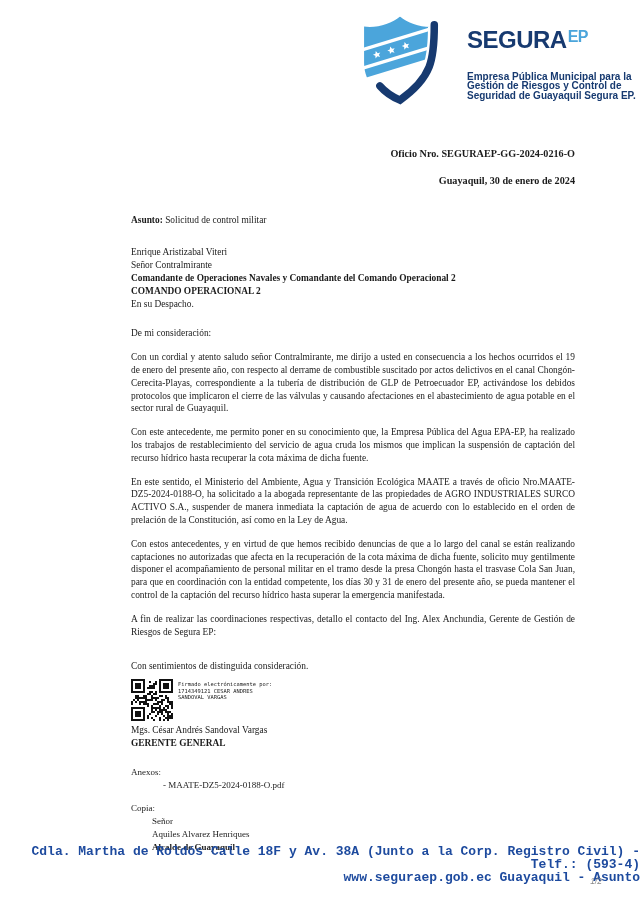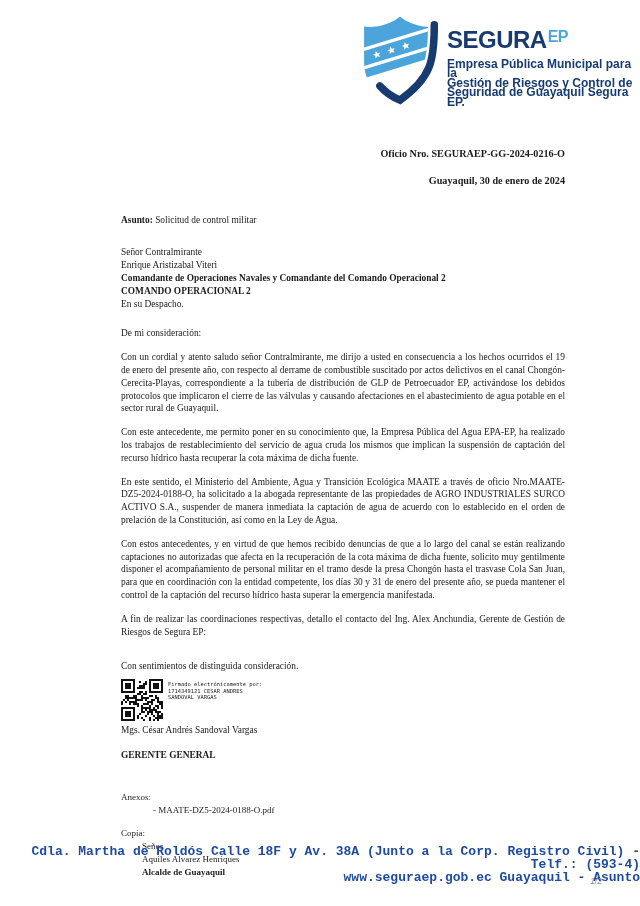--- a/index.html
+++ b/index.html
@@ -3,49 +3,49 @@
 <meta charset="utf-8">
 <style>
   html,body{margin:0;padding:0;}
   body{
     width:640px;height:906px;position:relative;background:#ffffff;
     font-family:"Liberation Serif", serif;color:#1b1b1b;overflow:hidden;
   }
   .page{position:absolute;inset:0;background:#fff;}
 
   
-  .logo{position:absolute;top:14px;left:358px;display:flex;align-items:flex-start;gap:5px;}
+  .logo{position:absolute;top:14px;left:358px;display:flex;align-items:flex-start;gap:25px;}
   .logo-text{padding-top:14px;}
   .brand{font-family:"Liberation Sans",sans-serif;font-weight:bold;font-size:24px;
          letter-spacing:-0.5px;color:#173A70;line-height:24px;white-space:nowrap;}
   .brand .suffix{font-size:16px;color:#4BA5DB;position:relative;top:-6px;margin-left:1px;}
-  .tagline{margin-top:5px;font-family:"Liberation Sans",sans-serif;font-weight:bold;
-           font-size:12px;line-height:9.4px;color:#173A70;}
+  .tagline{margin-top:17px;font-family:"Liberation Sans",sans-serif;font-weight:bold;
+           font-size:10px;line-height:9.4px;color:#173A70;}
 
   
-  .content{position:absolute;left:121px;top:0;width:444px;font-size:9.4px;line-height:12.8px;}
+  .content{position:absolute;left:131px;top:0;width:444px;font-size:9.4px;line-height:12.8px;}
   .hdr-right{text-align:right;font-weight:bold;font-size:10.2px;}
   .oficio{margin-top:148px;}
   .dateline{margin-top:14px;}
   .asunto{margin-top:26px;}
   .recipient{margin-top:20px;}
   .bold{font-weight:bold;}
   .demi{margin-top:17px;}
   p.para{margin:11px 0 0 0;text-align:justify;}
   .closing{margin-top:22px;}
   .signoff{margin-top:10px;}
 
   .stamp{margin-top:6px;display:flex;align-items:flex-start;gap:5px;}
   .stamp svg{display:block;}
   .stamp-text{font-family:"DejaVu Sans Mono",monospace;font-size:5.4px;line-height:6.6px;
               color:#222;padding-top:2px;white-space:nowrap;}
   .sig-name{margin-top:3px;}
-  .sig-role{font-weight:bold;margin-top:12px;}
-
-  .anexos{margin-top:29px;font-size:9px;}
+  .sig-role{font-weight:bold;}
+
+  .anexos{margin-top:16px;font-size:9px;}
   .anexos .item{margin-left:32px;}
   .copia{margin-top:11px;font-size:9px;}
   .copia .cline{margin-left:21px;}
 
   
   .footer{position:absolute;left:0;right:0;bottom:22px;text-align:right;
           font-family:Liberation Mono, monospace;font-weight:bold;
           font-size:13px;line-height:13px;}
   .pagenum{position:absolute;right:38px;bottom:20px;font-size:8.5px;font-style:italic;
            color:#8a8a8a;font-family:"Liberation Sans",sans-serif;}
@@ -89,22 +89,22 @@
     </div>
   </div>
 
   <div class="content">
     <div class="hdr-right oficio">Oficio Nro. SEGURAEP-GG-2024-0216-O</div>
     <div class="hdr-right dateline">Guayaquil, 30 de enero de 2024</div>
 
     <div class="asunto"><span class="bold">Asunto:</span><span> Solicitud de control militar</span></div>
 
     <div class="recipient">
+      <div>Enrique Aristizabal Viteri</div>
       <div>Señor Contralmirante</div>
-      <div>Enrique Aristizabal Viteri</div>
       <div class="bold">Comandante de Operaciones Navales y Comandante del Comando Operacional 2</div>
       <div class="bold">COMANDO OPERACIONAL 2</div>
       <div>En su Despacho.</div>
     </div>
 
     <div class="demi">De mi consideración:</div>
 
     <p class="para">Con un cordial y atento saludo señor Contralmirante, me dirijo a usted en consecuencia a los hechos ocurridos el 19 de enero del presente año, con respecto al derrame de combustible suscitado por actos delictivos en el canal Chongón-Cerecita-Playas, correspondiente a la tubería de distribución de GLP de Petroecuador EP, activándose los debidos protocolos que implicaron el cierre de las válvulas y causando afectaciones en el abastecimiento de agua potable en el sector rural de Guayaquil.</p>
     <p class="para">Con este antecedente, me permito poner en su conocimiento que, la Empresa Pública del Agua EPA-EP, ha realizado los trabajos de restablecimiento del servicio de agua cruda los mismos que implican la suspensión de captación del recurso hídrico hasta recuperar la cota máxima de dicha fuente.</p>
     <p class="para">En este sentido, el Ministerio del Ambiente, Agua y Transición Ecológica MAATE a través de oficio Nro.MAATE-DZ5-2024-0188-O, ha solicitado a la abogada representante de las propiedades de AGRO INDUSTRIALES SURCO ACTIVO S.A., suspender de manera inmediata la captación de agua de acuerdo con lo establecido en el orden de prelación de la Constitución, así como en la Ley de Agua.</p>

